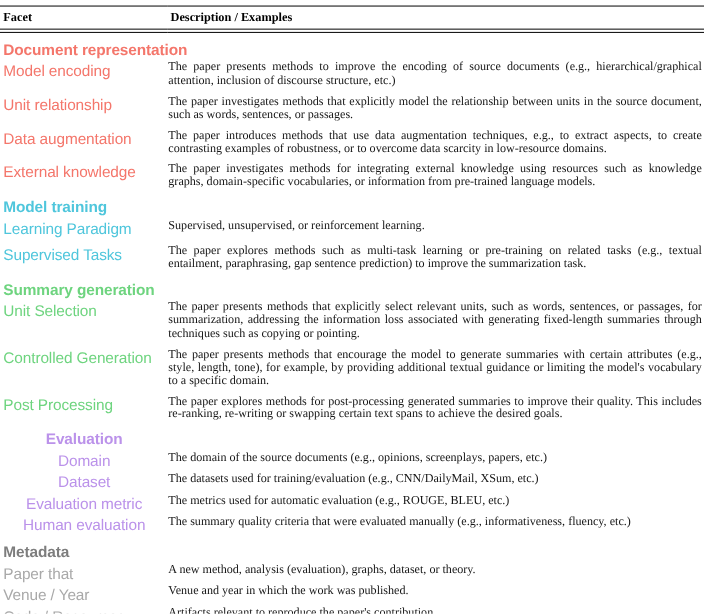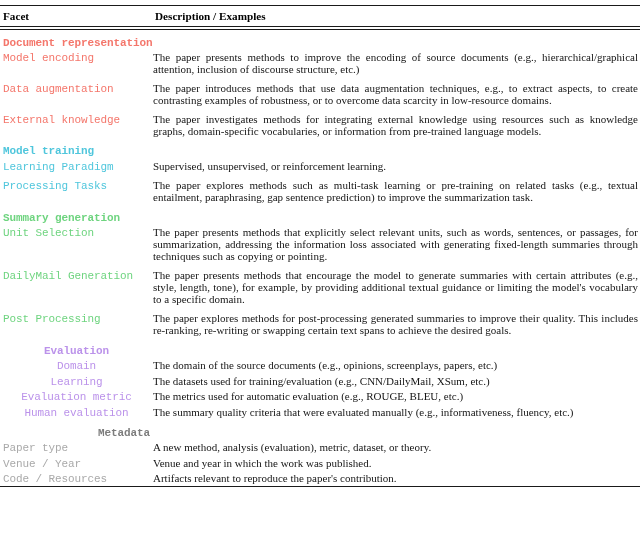--- a/index.html
+++ b/index.html
@@ -48,22 +48,22 @@
     padding: 0;
     height: 0;
     border-top: 1.1px solid #1a1a1a;
     border-bottom: 1.1px solid #1a1a1a;
     line-height: 0;
     font-size: 0;
   }
   tr.rule-double td > div { height: 1.5px; font-size:0; line-height:0;}
 
   td.facet-cell {
-    font-family: Liberation Mono, monospace;
-    font-size: 11px;
+    font-family: Liberation Sans, sans-serif;
+    font-size: 14px;
     letter-spacing: -0.1px;
     vertical-align: top;
     padding: 0 2px 0 3px;
     white-space: nowrap;
   }
   td.desc-cell {
     font-family: "Liberation Serif", "DejaVu Serif", serif;
     font-size: 11px;
     line-height: 11.9px;
     text-align: justify;
@@ -92,21 +92,21 @@
   tr.rule-bottom td {
     padding: 0;
     height: 4px;
     border-top: 1.6px solid #1a1a1a;
   }
 
   .c-doc      { color: #f4766b; }
   .c-model    { color: #4fc6dc; margin-left: 24px; }
   .c-summary  { color: #6ed47f; margin-top: 13px; }
   .c-eval     { color: #bb92ea; text-align: center; }
-  .c-metahdr  { color: #7d7d7d; text-align: right; }
+  .c-metahdr  { color: #7d7d7d; }
   .c-metaitem { color: #a9a9a9; }
 </style>
 </head>
 <body>
 
 <div class="table-wrap">
   <table class="facet-table">
     <colgroup>
       <col class="col-facet">
       <col class="col-desc">
@@ -127,86 +127,90 @@
 
       <tr class="group-row">
         <td class="facet-cell c-doc">Document representation</td>
         <td class="desc-cell"></td>
       </tr>
       <tr class="item-row">
         <td class="facet-cell c-doc">Model encoding</td>
         <td class="desc-cell">The paper presents methods to improve the encoding of source documents (e.g., hierarchical/graphical attention, inclusion of discourse structure, etc.)</td>
       </tr>
       <tr class="item-row gap">
+        <td class="facet-cell c-doc">Unit relationship</td>
+        <td class="desc-cell">The paper investigates methods that explicitly model the relationship between units in the source document, such as words, sentences, or passages.</td>
+      </tr>
+      <tr class="item-row gap">
         <td class="facet-cell c-doc">Data augmentation</td>
         <td class="desc-cell">The paper introduces methods that use data augmentation techniques, e.g., to extract aspects, to create contrasting examples of robustness, or to overcome data scarcity in low-resource domains.</td>
       </tr>
       <tr class="item-row gap">
         <td class="facet-cell c-doc">External knowledge</td>
         <td class="desc-cell">The paper investigates methods for integrating external knowledge using resources such as knowledge graphs, domain-specific vocabularies, or information from pre-trained language models.</td>
       </tr>
 
       <tr class="group-row">
         <td class="facet-cell c-model">Model training</td>
         <td class="desc-cell"></td>
       </tr>
       <tr class="item-row">
         <td class="facet-cell c-model">Learning Paradigm</td>
         <td class="desc-cell">Supervised, unsupervised, or reinforcement learning.</td>
       </tr>
       <tr class="item-row gap">
-        <td class="facet-cell c-model">Processing Tasks</td>
+        <td class="facet-cell c-model">Supervised Tasks</td>
         <td class="desc-cell">The paper explores methods such as multi-task learning or pre-training on related tasks (e.g., textual entailment, paraphrasing, gap sentence prediction) to improve the summarization task.</td>
       </tr>
 
       <tr class="group-row">
         <td class="facet-cell c-summary">Summary generation</td>
         <td class="desc-cell"></td>
       </tr>
       <tr class="item-row">
         <td class="facet-cell c-summary">Unit Selection</td>
         <td class="desc-cell">The paper presents methods that explicitly select relevant units, such as words, sentences, or passages, for summarization, addressing the information loss associated with generating fixed-length summaries through techniques such as copying or pointing.</td>
       </tr>
       <tr class="item-row gap">
-        <td class="facet-cell c-summary">DailyMail Generation</td>
+        <td class="facet-cell c-summary">Controlled Generation</td>
         <td class="desc-cell">The paper presents methods that encourage the model to generate summaries with certain attributes (e.g., style, length, tone), for example, by providing additional textual guidance or limiting the model's vocabulary to a specific domain.</td>
       </tr>
       <tr class="item-row gap">
         <td class="facet-cell c-summary">Post Processing</td>
         <td class="desc-cell">The paper explores methods for post-processing generated summaries to improve their quality. This includes re-ranking, re-writing or swapping certain text spans to achieve the desired goals.</td>
       </tr>
 
       <tr class="group-row">
         <td class="facet-cell c-eval">Evaluation</td>
         <td class="desc-cell"></td>
       </tr>
       <tr class="item-row">
         <td class="facet-cell c-eval">Domain</td>
         <td class="desc-cell">The domain of the source documents (e.g., opinions, screenplays, papers, etc.)</td>
       </tr>
       <tr class="item-row">
-        <td class="facet-cell c-eval">Learning</td>
+        <td class="facet-cell c-eval">Dataset</td>
         <td class="desc-cell">The datasets used for training/evaluation (e.g., CNN/DailyMail, XSum, etc.)</td>
       </tr>
       <tr class="item-row">
         <td class="facet-cell c-eval">Evaluation metric</td>
         <td class="desc-cell">The metrics used for automatic evaluation (e.g., ROUGE, BLEU, etc.)</td>
       </tr>
       <tr class="item-row">
         <td class="facet-cell c-eval">Human evaluation</td>
         <td class="desc-cell">The summary quality criteria that were evaluated manually (e.g., informativeness, fluency, etc.)</td>
       </tr>
 
       <tr class="group-row">
         <td class="facet-cell c-metahdr">Metadata</td>
         <td class="desc-cell"></td>
       </tr>
       <tr class="item-row">
-        <td class="facet-cell c-metaitem">Paper type</td>
-        <td class="desc-cell">A new method, analysis (evaluation), metric, dataset, or theory.</td>
+        <td class="facet-cell c-metaitem">Paper that</td>
+        <td class="desc-cell">A new method, analysis (evaluation), graphs, dataset, or theory.</td>
       </tr>
       <tr class="item-row">
         <td class="facet-cell c-metaitem">Venue / Year</td>
         <td class="desc-cell">Venue and year in which the work was published.</td>
       </tr>
       <tr class="item-row">
         <td class="facet-cell c-metaitem">Code / Resources</td>
         <td class="desc-cell">Artifacts relevant to reproduce the paper's contribution.</td>
       </tr>
 

